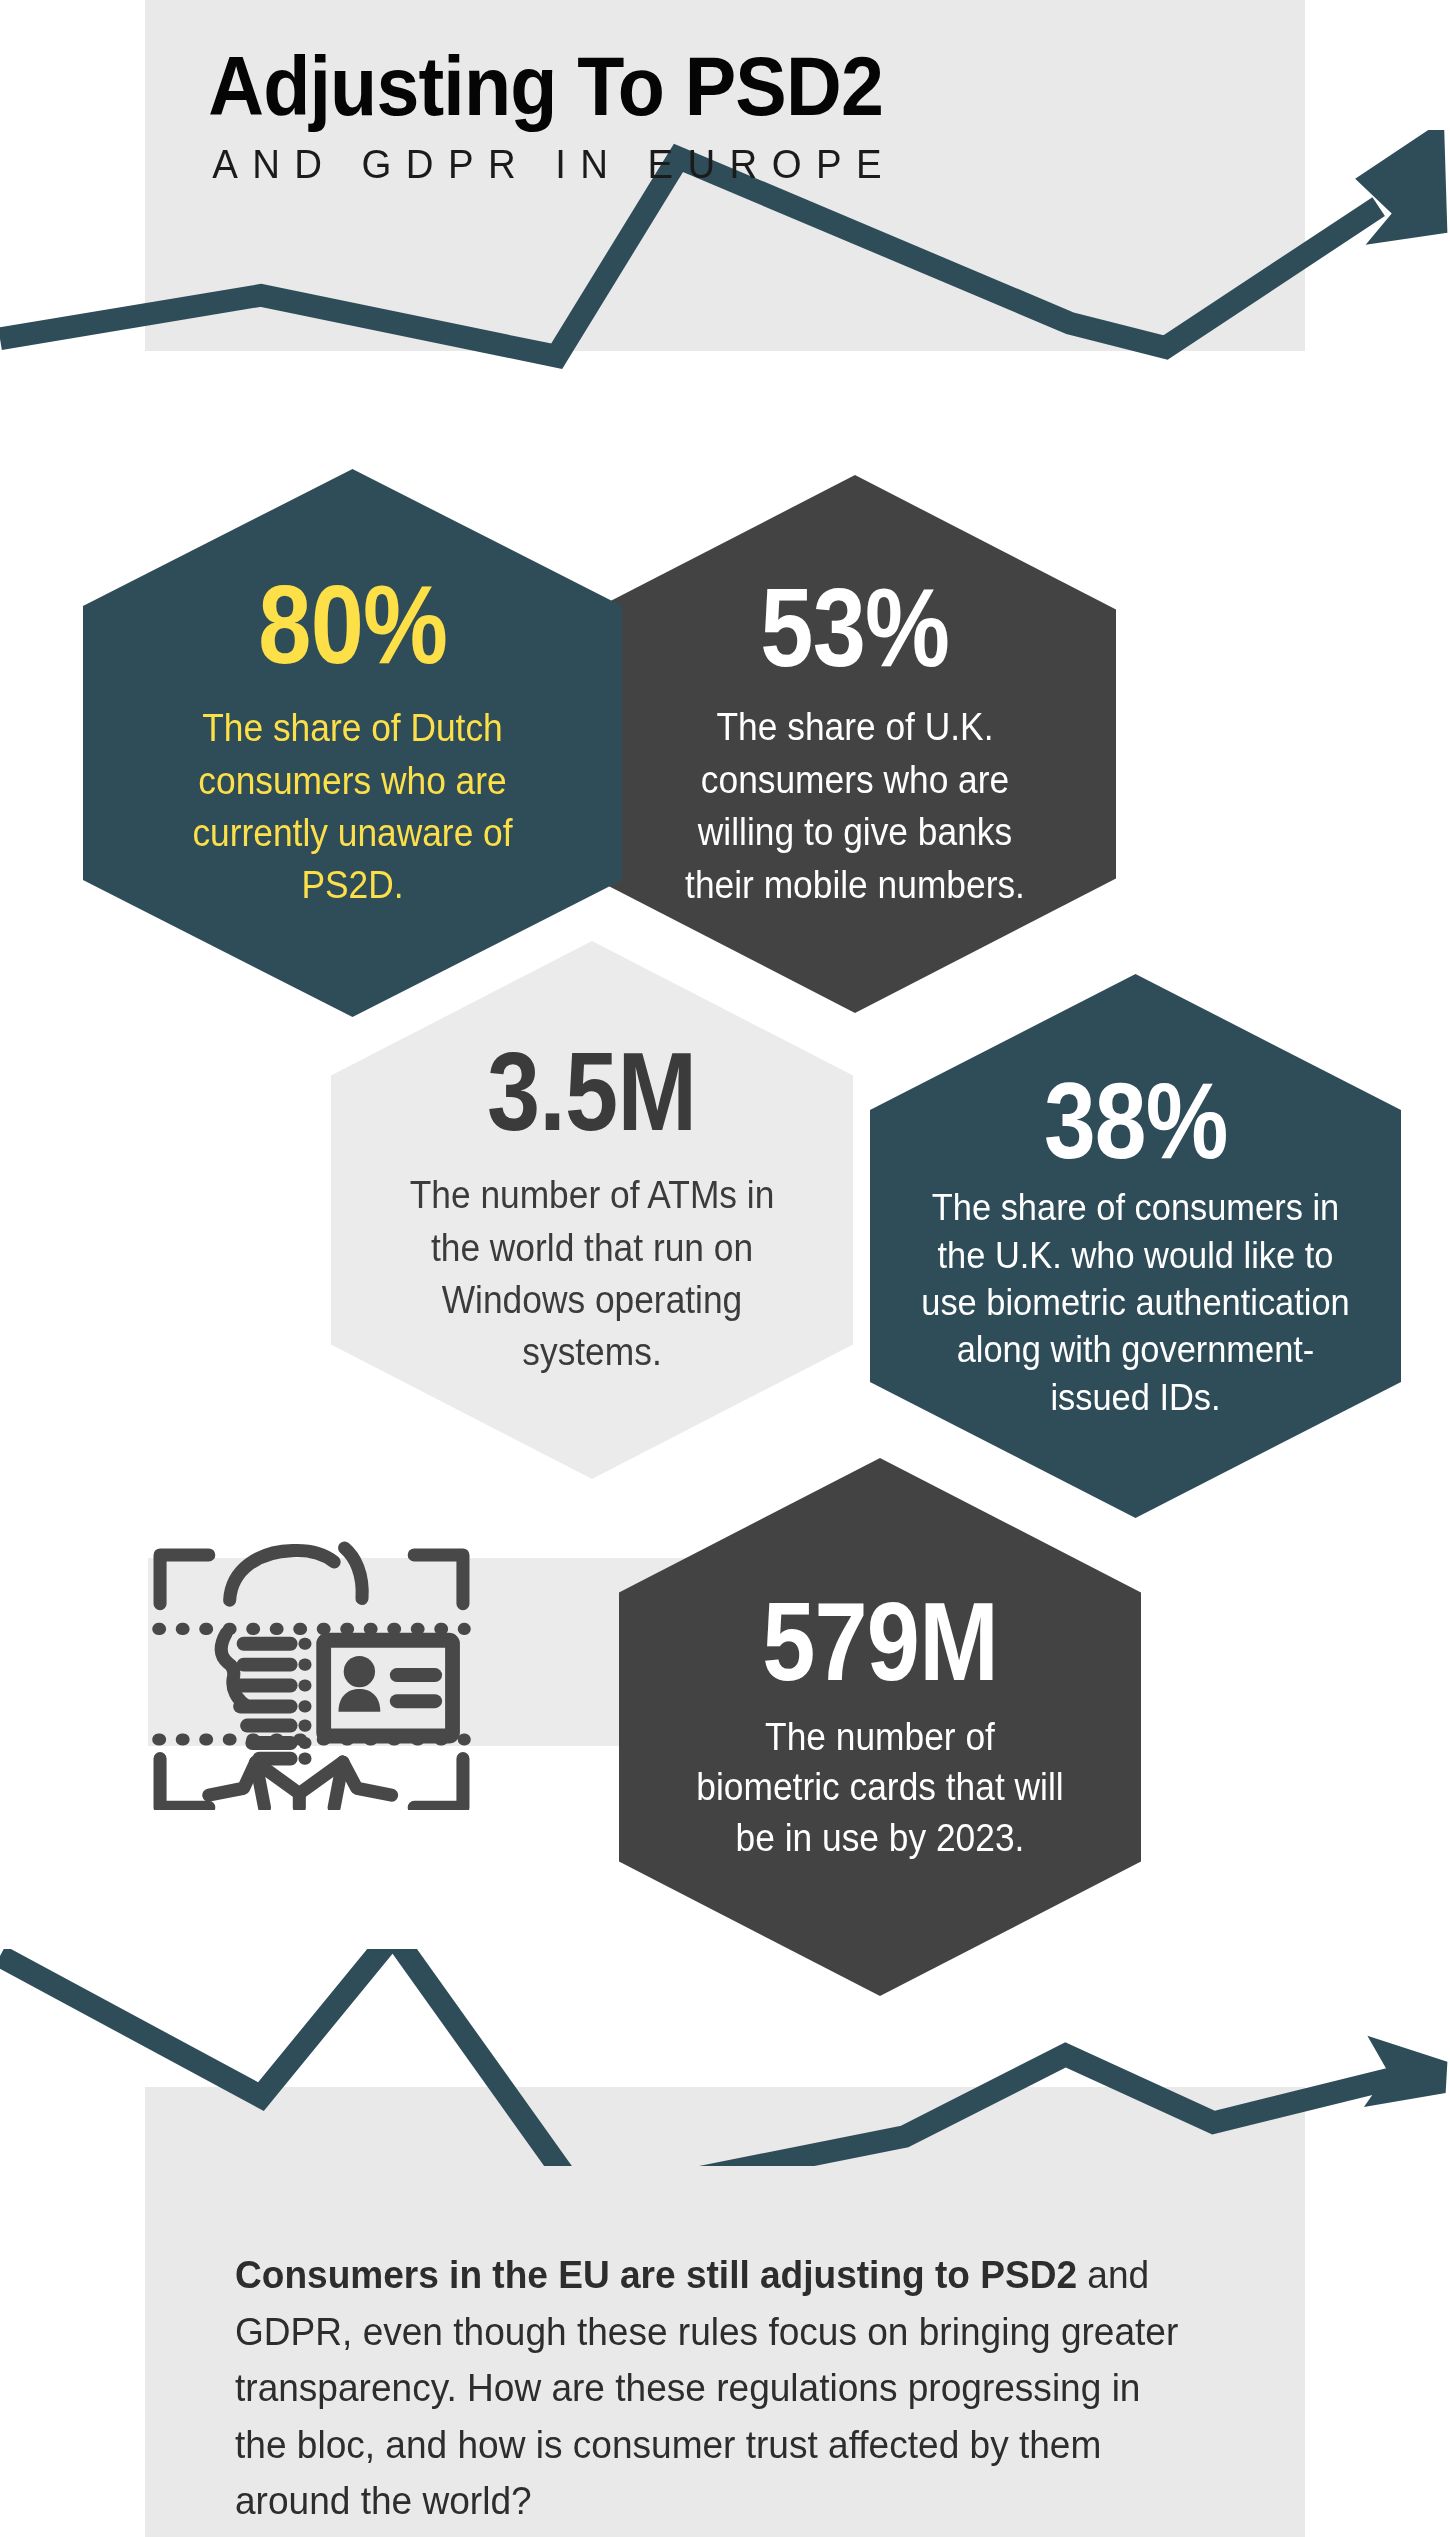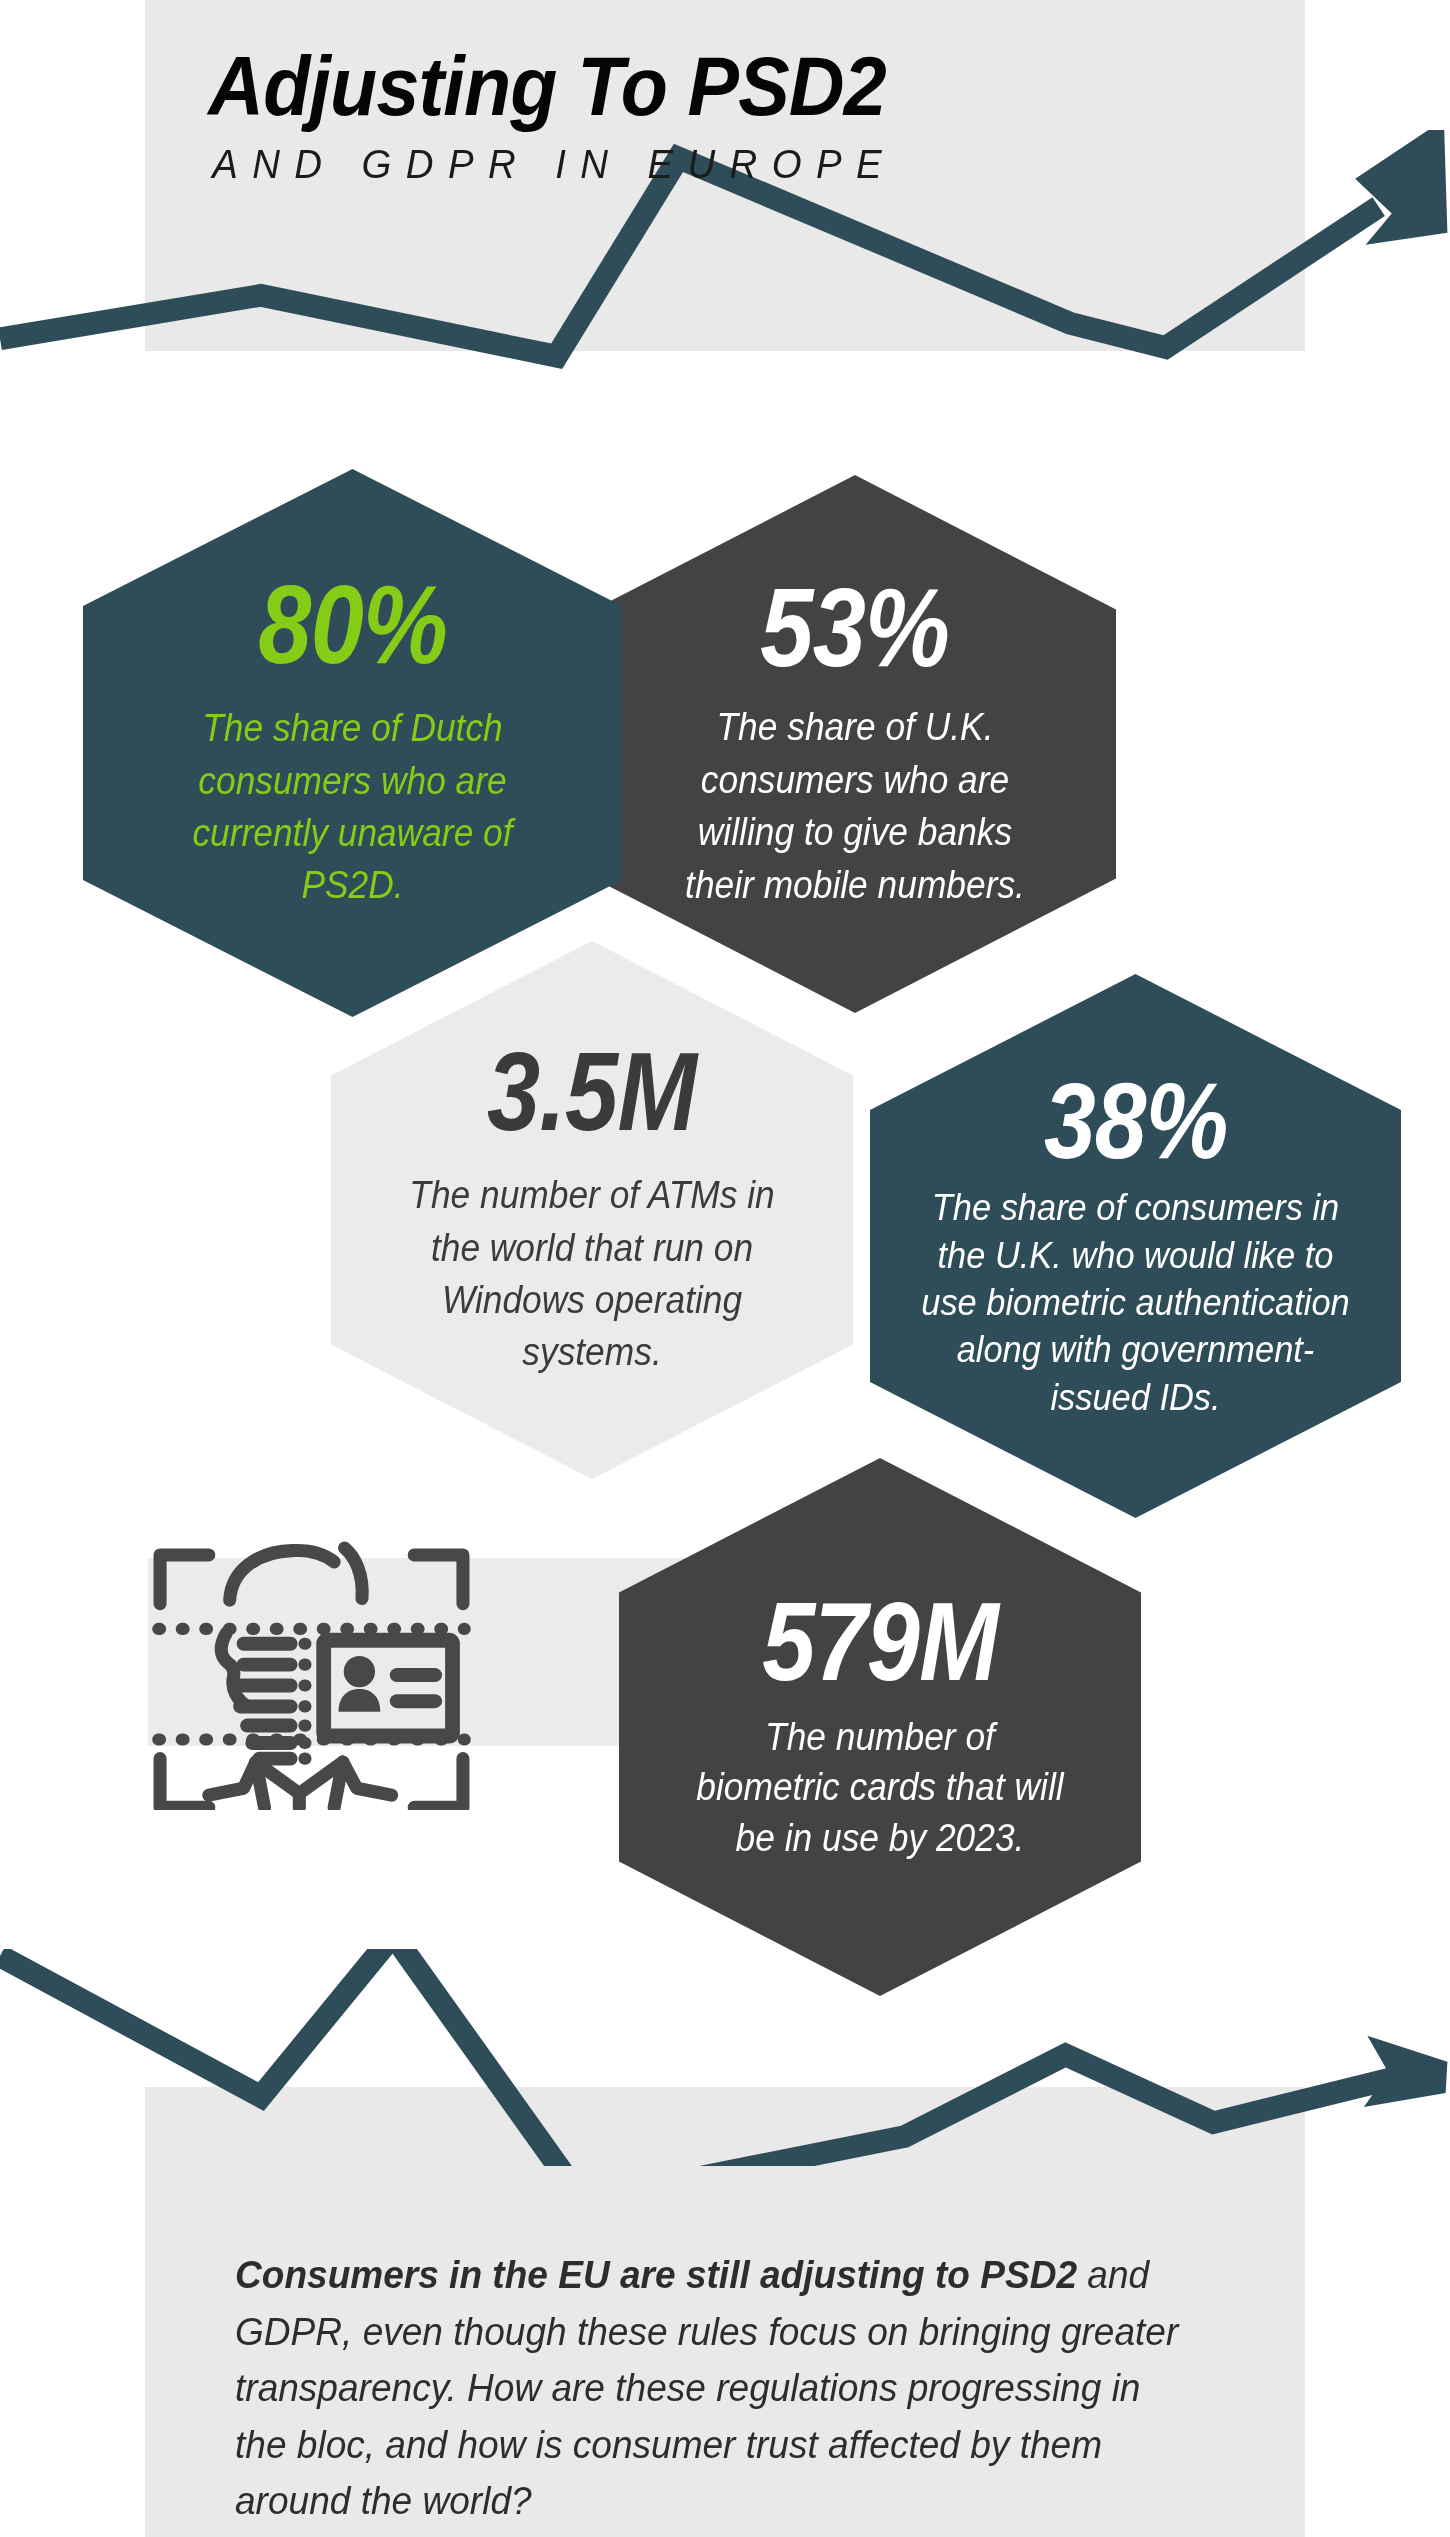--- a/index.html
+++ b/index.html
@@ -2,21 +2,21 @@
 <html style="font-size:14px"><head>
 <meta charset="utf-8">
 <style>
   html,body{margin:0;padding:0;}
   body{
     width:1450px;height:2538px;
     background:#ffffff;
     font-family:"Liberation Sans",sans-serif;
     position:relative;overflow:hidden;
   }
-  .stage{position:absolute;inset:0;font-style:italic;}
+  .stage{position:absolute;inset:0;}
 
   
   .panel-top{
     position:absolute;left:145px;top:0;width:1160px;height:351px;
     background:#e9e9e9;
   }
   .panel-bottom{
     position:absolute;left:145px;top:2087px;width:1160px;height:451px;
     background:#e9e9e9;
   }
@@ -63,21 +63,21 @@
   .hex .cap{
     font-family:"Liberation Sans Narrow","Liberation Sans",sans-serif;
     font-weight:400;line-height:1.38;
     transform:scaleX(.93);
     margin:0;
   }
 
   
   #hex-80{
     left:83px;top:469px;width:539px;height:548px;
-    background:#2f4d59;color:#84cc16;z-index:4;
+    background:#2f4d59;color:#fde047;z-index:4;
     padding:0 59px;
   }
   #hex-80 .big{font-size:111px;margin-bottom:26px;}
   #hex-80 .cap{font-size:38px;}
 
   #hex-53{
     left:594px;top:475px;width:522px;height:538px;
     background:#434343;color:#ffffff;z-index:3;
     padding:0 50px;
   }

